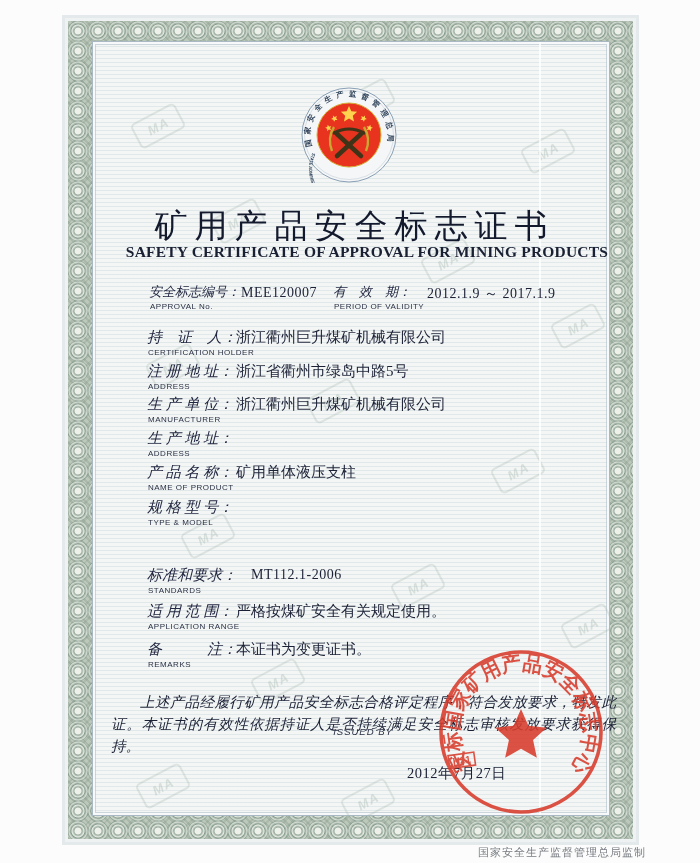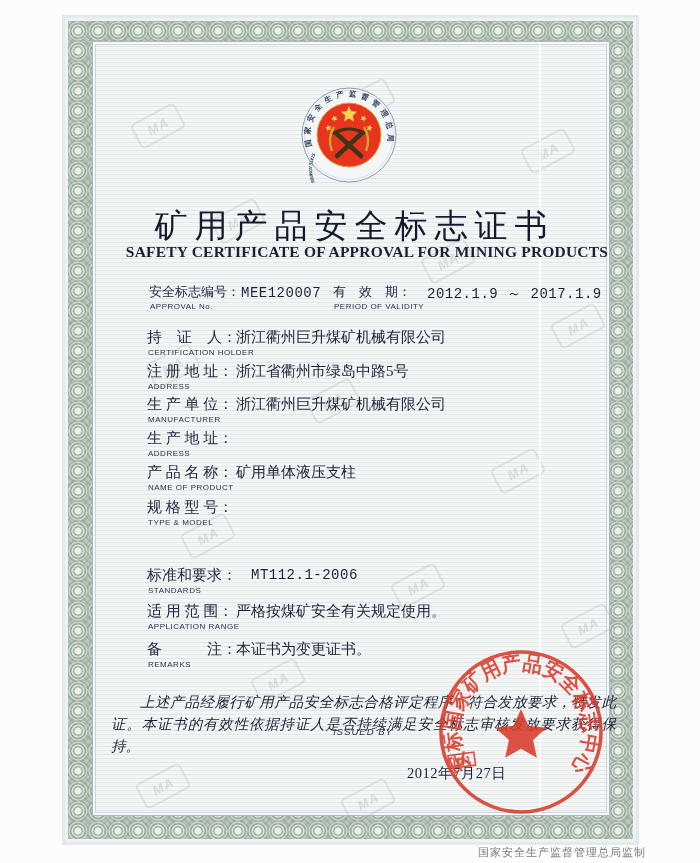--- a/index.html
+++ b/index.html
@@ -40,28 +40,28 @@
   .fold{position:absolute;top:0;bottom:0;width:2px;background:rgba(255,255,255,.75);}
   .emblem{position:absolute;left:208px;top:45px;}
   .title-cn{
     position:absolute;left:0;right:0;top:150px;margin:12px;text-align:center;
     font-size:33px;font-weight:normal;letter-spacing:7px;color:#141a2e;text-indent:7px;
   }
   .title-en{
     position:absolute;left:0;right:0;top:201px;text-align:center;
     font-size:15.5px;font-weight:bold;color:#1a2033;letter-spacing:0.2px;margin-left:32px;
   }
-  .lbl{position:absolute;font-size:15px;color:#222741;white-space:nowrap;}
+  .lbl{position:absolute;font-size:15px;color:#222741;white-space:nowrap;font-style:italic;}
   .lbl-sm{font-size:13px;}
   .en-cap{
     position:absolute;font-family:"Liberation Sans",sans-serif;font-size:8px;
     color:#2b3044;letter-spacing:.5px;white-space:nowrap;
   }
   .val{position:absolute;font-size:15px;color:#1c2136;white-space:nowrap;}
-  .val-num{font-size:14px;letter-spacing:.5px;font-family:Liberation Mono, monospace;}
+  .val-num{font-size:14px;letter-spacing:.5px;}
   .statement{
     position:absolute;left:6px;top:637px;width:505px;margin:12px;
     font-size:14.5px;line-height:22px;text-indent:2em;text-align:justify;color:#1c2136;font-style:italic;
   }
   .issuer{position:absolute;left:195px;top:681px;width:150px;text-align:center;}
   .issuer-cn{font-size:17px;letter-spacing:2px;color:#222741;}
   .issuer-en{font-family:"Liberation Sans",sans-serif;font-size:9.5px;letter-spacing:1px;color:#2b3044;margin-top:3px;font-style:italic;}
   .issue-date{position:absolute;left:314px;top:722px;font-size:14.5px;color:#1c2136;letter-spacing:.5px;}
   .seal{position:absolute;left:340px;top:602px;opacity:.88;}
   .bottom-note{

